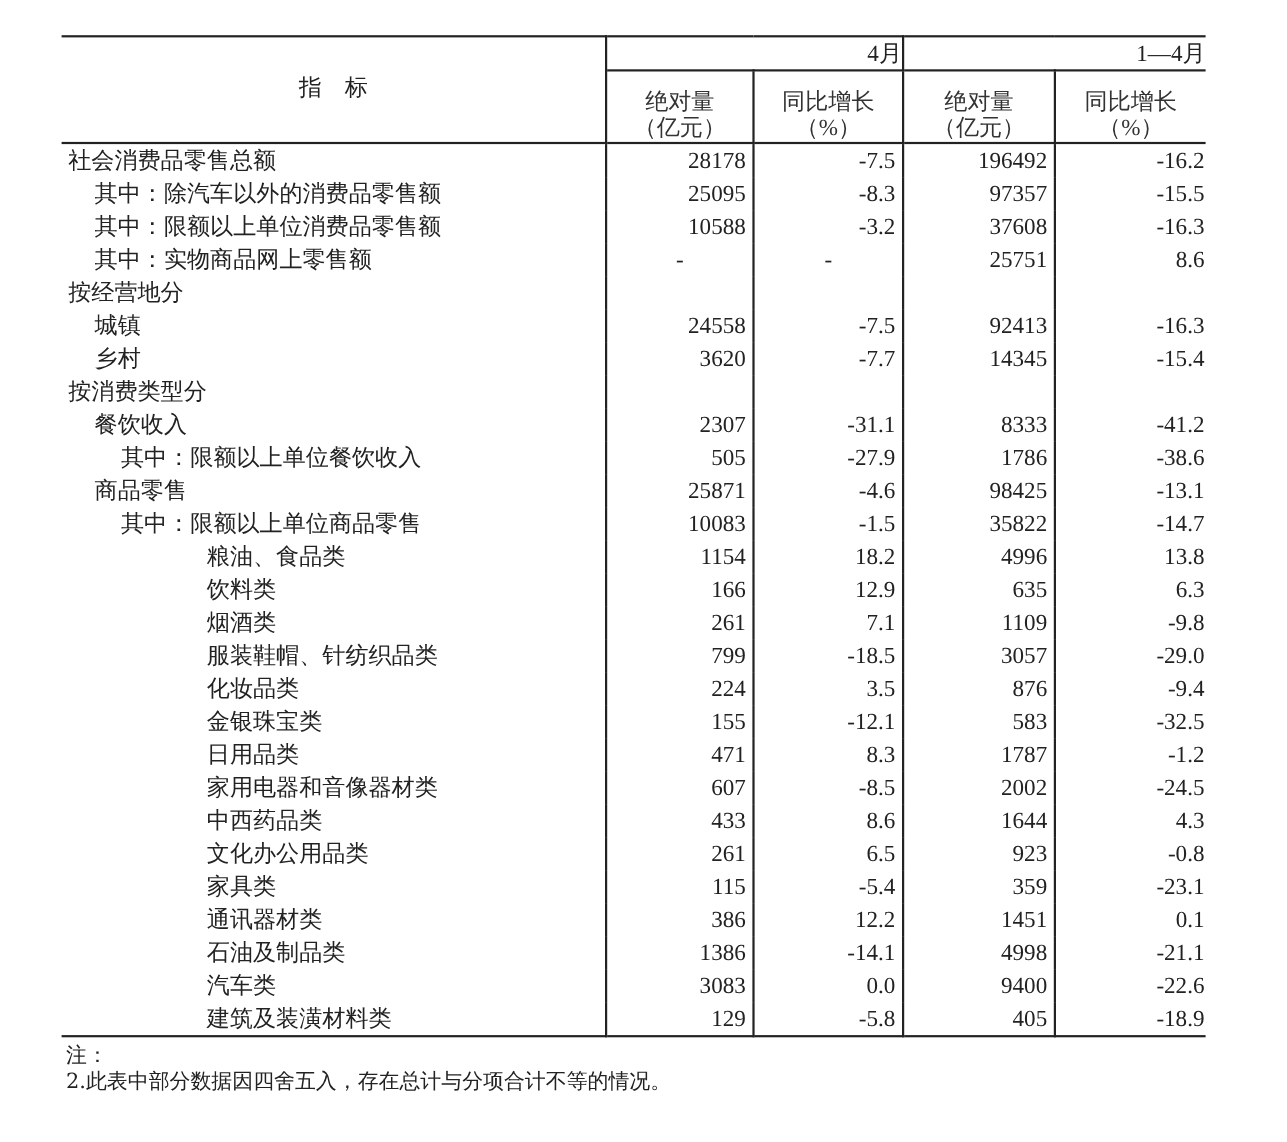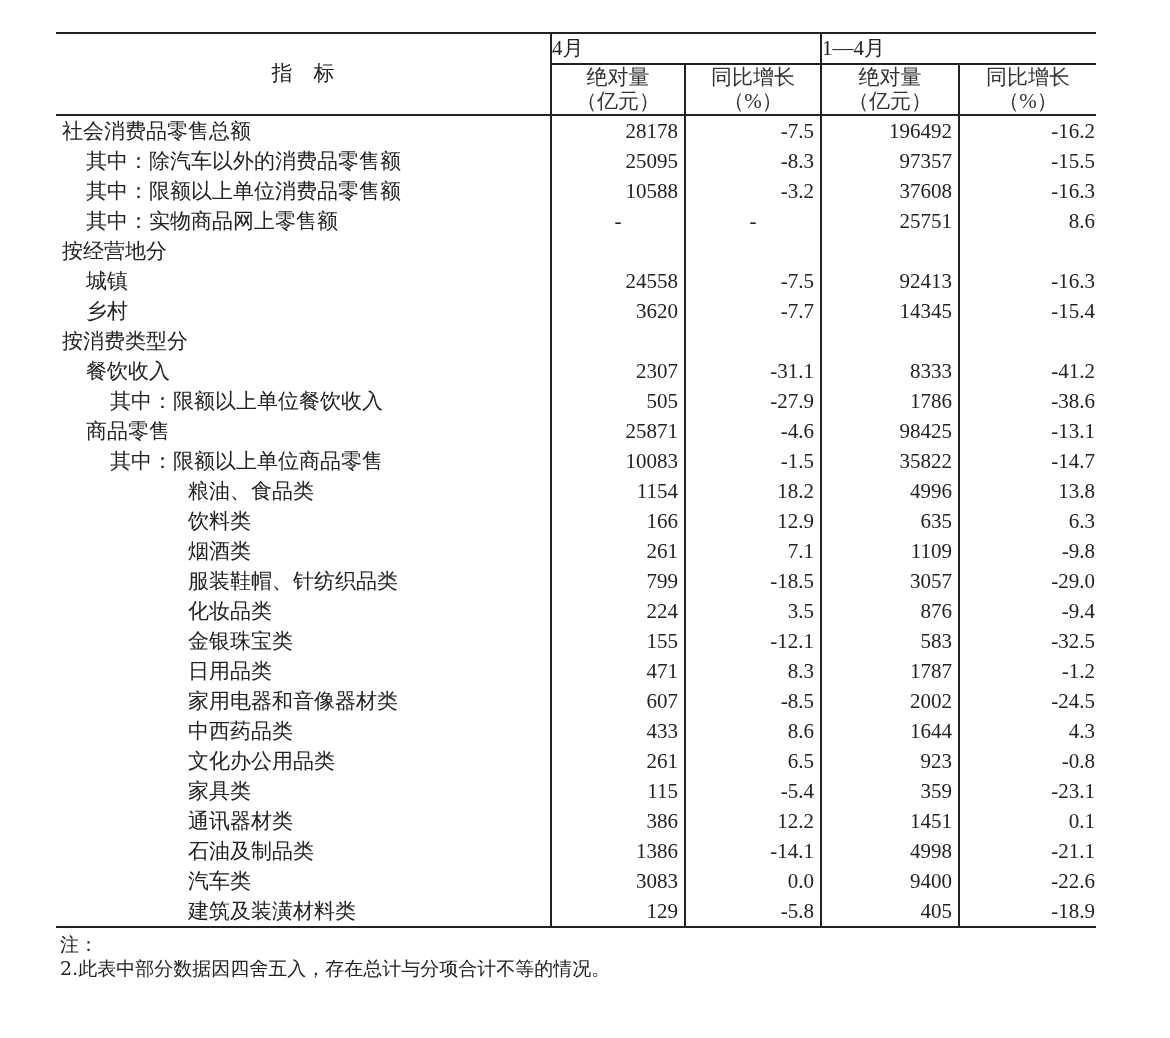--- a/index.html
+++ b/index.html
@@ -47,28 +47,28 @@
     font-weight: normal;
     text-align: center;
     vertical-align: middle;
     padding-bottom: 38px;
     letter-spacing: 0;
     font-family: Liberation Mono, monospace;
   }
   table.stats thead th.period {
     border-bottom: 2px solid #222;
     border-right: 2px solid #222;
-    text-align: left;
+    text-align: right;
   }
   table.stats thead th.period.last { border-right: none; }
   table.stats thead tr.h2 th {
     font-weight: normal;
     text-align: center;
     line-height: 24px;
-    padding: 0 0 0 0;
+    padding: 15px 0 0 0;
     height: 49px;
     border-bottom: 2px solid #222;
     border-right: 2px solid #222;
     vertical-align: top;
   }
   table.stats thead tr.h2 th.last { border-right: none; }
   .sub { display: block; color: #333; }
 
   table.stats tbody td {
     padding: 0;

